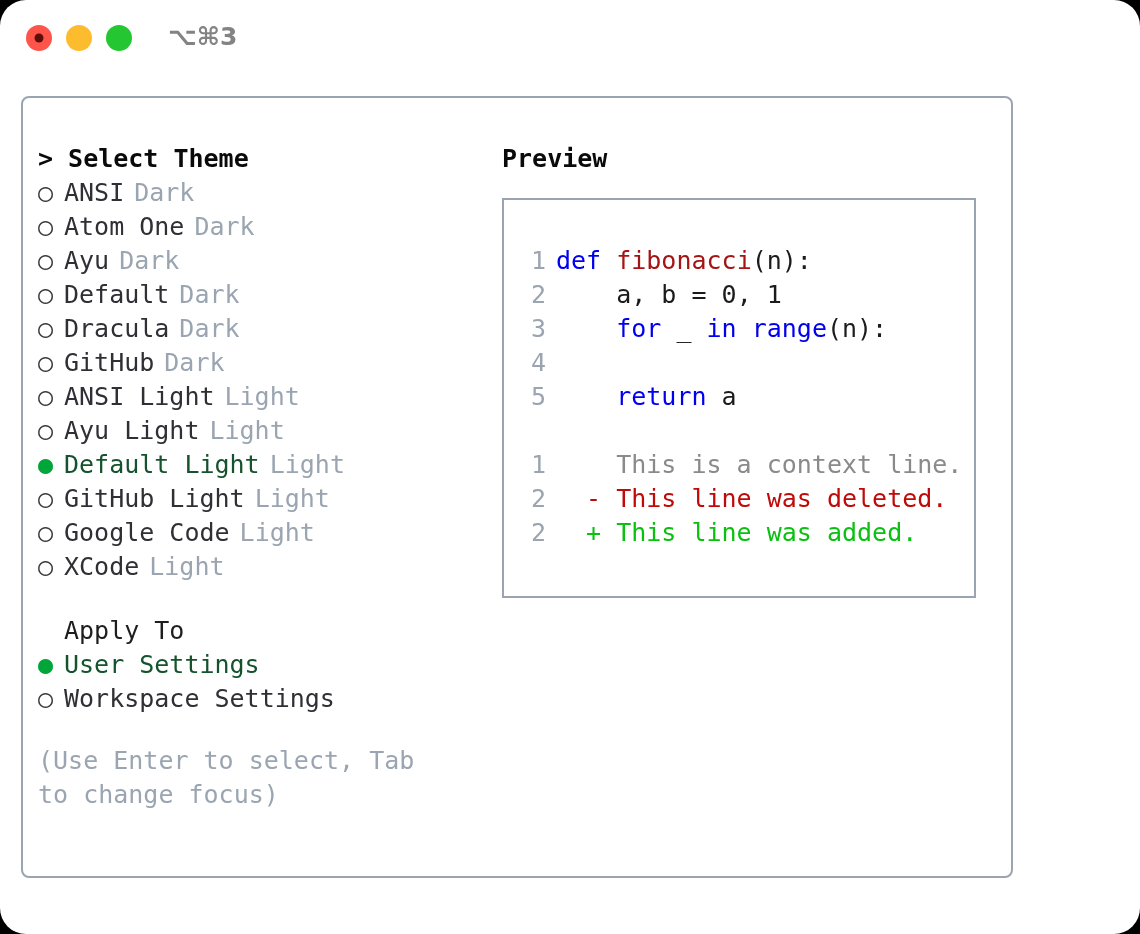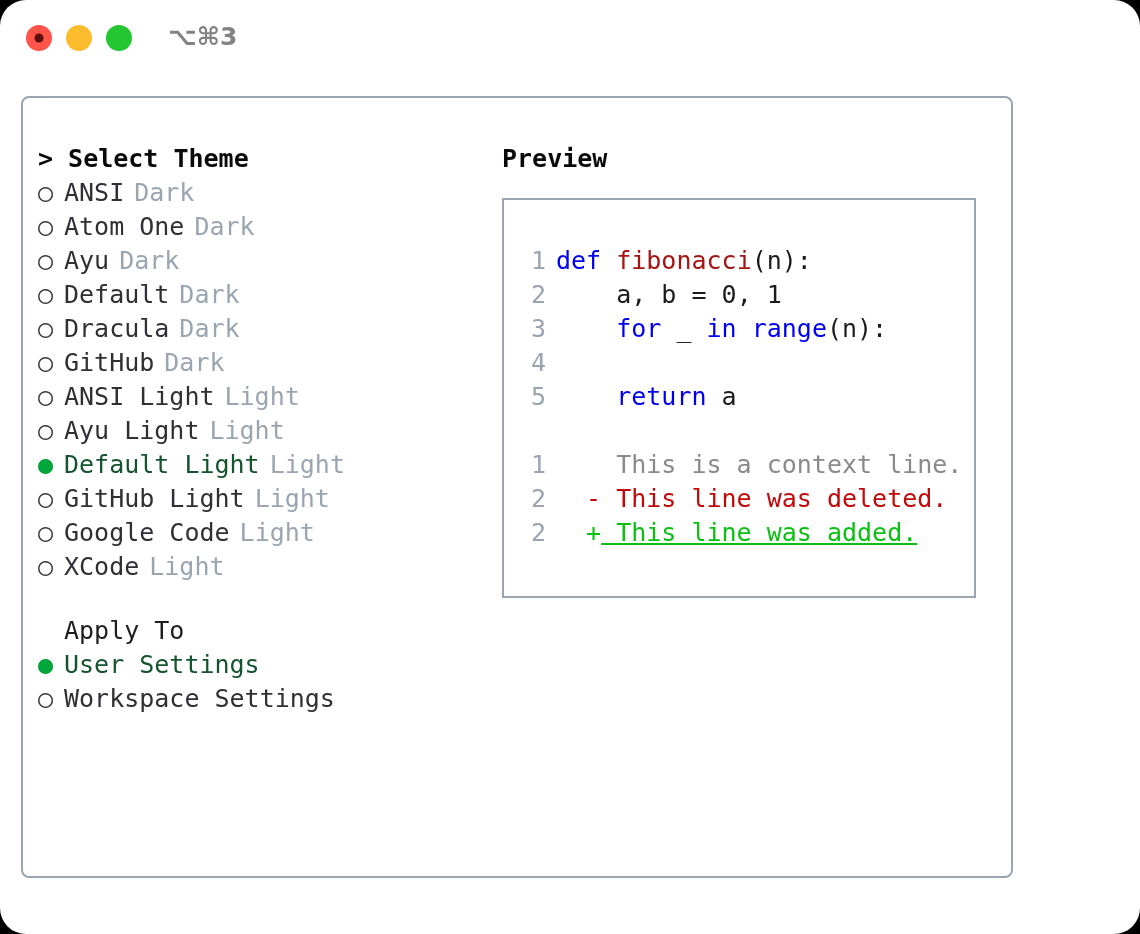--- a/index.html
+++ b/index.html
@@ -235,34 +235,35 @@
 
         <div class="spacer-block"></div>
 
         <div class="apply-title">Apply To</div>
 
         <div class="opt-list" id="apply-list">
             <div class="opt-row selected"><span class="opt-marker">●</span><span class="opt-label">User Settings</span></div>
             <div class="opt-row"><span class="opt-marker">○</span><span class="opt-label">Workspace Settings</span></div>
           </div>
 
+        <div class="hint">(Use Enter to select, Tab to change focus)</div>
       </div>
 
       <div class="right-col">
         <div class="preview-title">Preview</div>
         <div class="preview-box">
           <div class="code" id="code-block">
               <div class="code-line"><span class="ln">1</span><span><span class="tok-kw">def </span><span class="tok-fn">fibonacci</span><span class="tok-plain">(n):</span></span></div>
               <div class="code-line"><span class="ln">2</span><span><span class="tok-plain">    a, b = </span><span class="tok-num">0</span><span class="tok-plain">, </span><span class="tok-num">1</span></span></div>
               <div class="code-line"><span class="ln">3</span><span><span class="tok-plain">    </span><span class="tok-kw">for</span><span class="tok-plain"> _ </span><span class="tok-kw">in</span><span class="tok-plain"> </span><span class="tok-kw">range</span><span class="tok-plain">(n):</span></span></div>
               <div class="code-line"><span class="ln">4</span></div>
               <div class="code-line"><span class="ln">5</span><span><span class="tok-plain">    </span><span class="tok-kw">return</span><span class="tok-plain"> a</span></span></div>
               <div class="diff-gap"></div>
               <div class="code-line"><span class="ln">1</span><span class="diff-ctx" style="white-space: pre;">   </span><span class="diff-ctx" style="white-space: pre;"> This is a context line.</span></div>
               <div class="code-line"><span class="ln">2</span><span class="diff-del" style="white-space: pre;">  -</span><span class="diff-del" style="white-space: pre;"> This line was deleted.</span></div>
-              <div class="code-line"><span class="ln">2</span><span class="diff-add" style="white-space: pre;">  +</span><span class="diff-add" style="white-space: pre; text-decoration: underline;"> This line was added.</span></div>
+              <div class="code-line"><span class="ln">2</span><span class="diff-add" style="white-space: pre;">  +</span><span class="diff-add" style="white-space: pre;"> This line was added.</span></div>
             </div>
         </div>
       </div>
 
     </div>
   </div>
 </div>
 
 </body></html>

